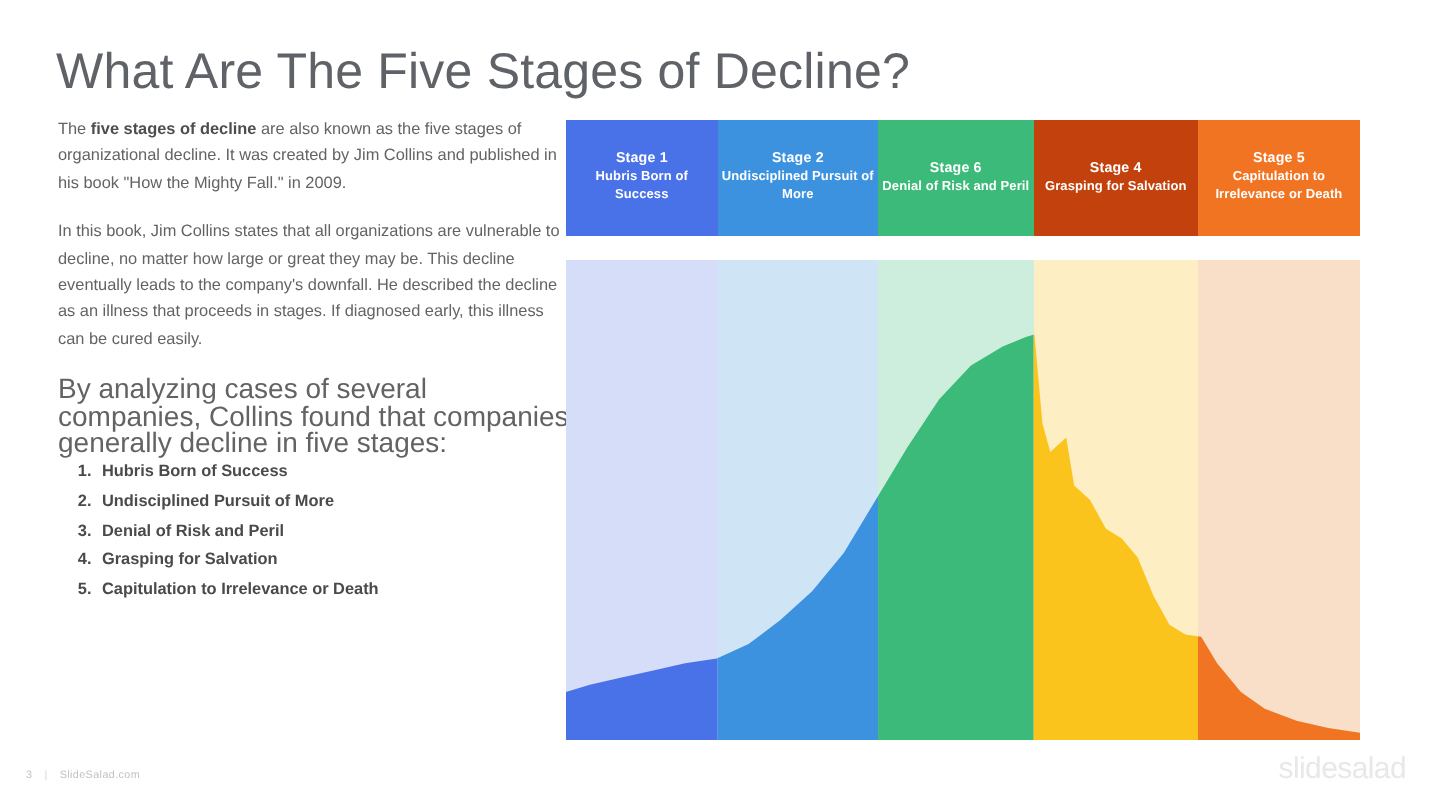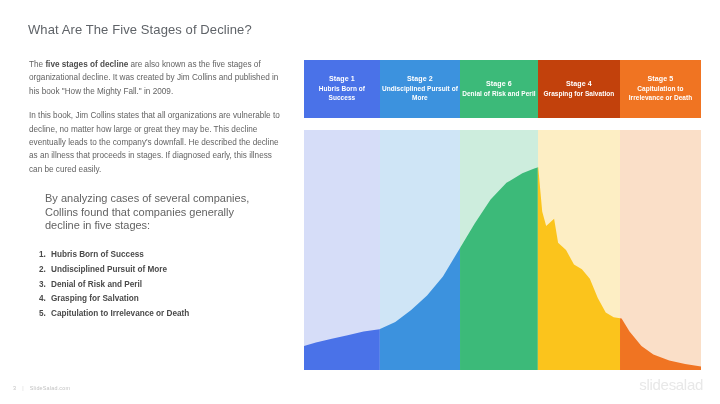--- a/index.html
+++ b/index.html
@@ -19,21 +19,21 @@
     width: 720px;
     height: 404px;
     background: #ffffff;
   }
 
   
   .slide-title {
     position: absolute;
     left: 28px;
     top: 22px;
-    font-size: 13px;
+    font-size: 25px;
     font-weight: 400;
     color: #5f6368;
     letter-spacing: 0.1px;
     white-space: nowrap;
   }
 
   
   .left-col {
     position: absolute;
     left: 29px;
@@ -44,24 +44,24 @@
     font-size: 8.2px;
     line-height: 13.4px;
     color: #636363;
     margin: 0 0 12px 0;
     text-align: left;
   }
   .para.tight { margin-bottom: 11px; }
   .para b { font-weight: 700; color: #4d4d4d; }
 
   .list-intro {
-    font-size: 11px;
+    font-size: 14px;
     line-height: 13.4px;
     color: #636363;
-    margin: 16px;
+    margin: 0;
   }
   ol.stage-list {
     margin: 1px 0 0 0;
     padding-left: 19px;
     font-size: 8.2px;
     line-height: 14.6px;
     color: #4a4a4a;
     font-weight: 700;
   }
   ol.stage-list li {
@@ -87,21 +87,21 @@
     bottom: 11px;
     font-size: 15px;
     letter-spacing: -0.3px;
     color: #e8e8e8;
     font-weight: 400;
   }
 
   
   .chart-wrap {
     position: absolute;
-    left: 304px;
+    left: 283px;
     top: 60px;
     width: 397px;
     height: 301px;
   }
 
   
   .stage-header {
     position: absolute;
     left: 0;
     top: 0;

